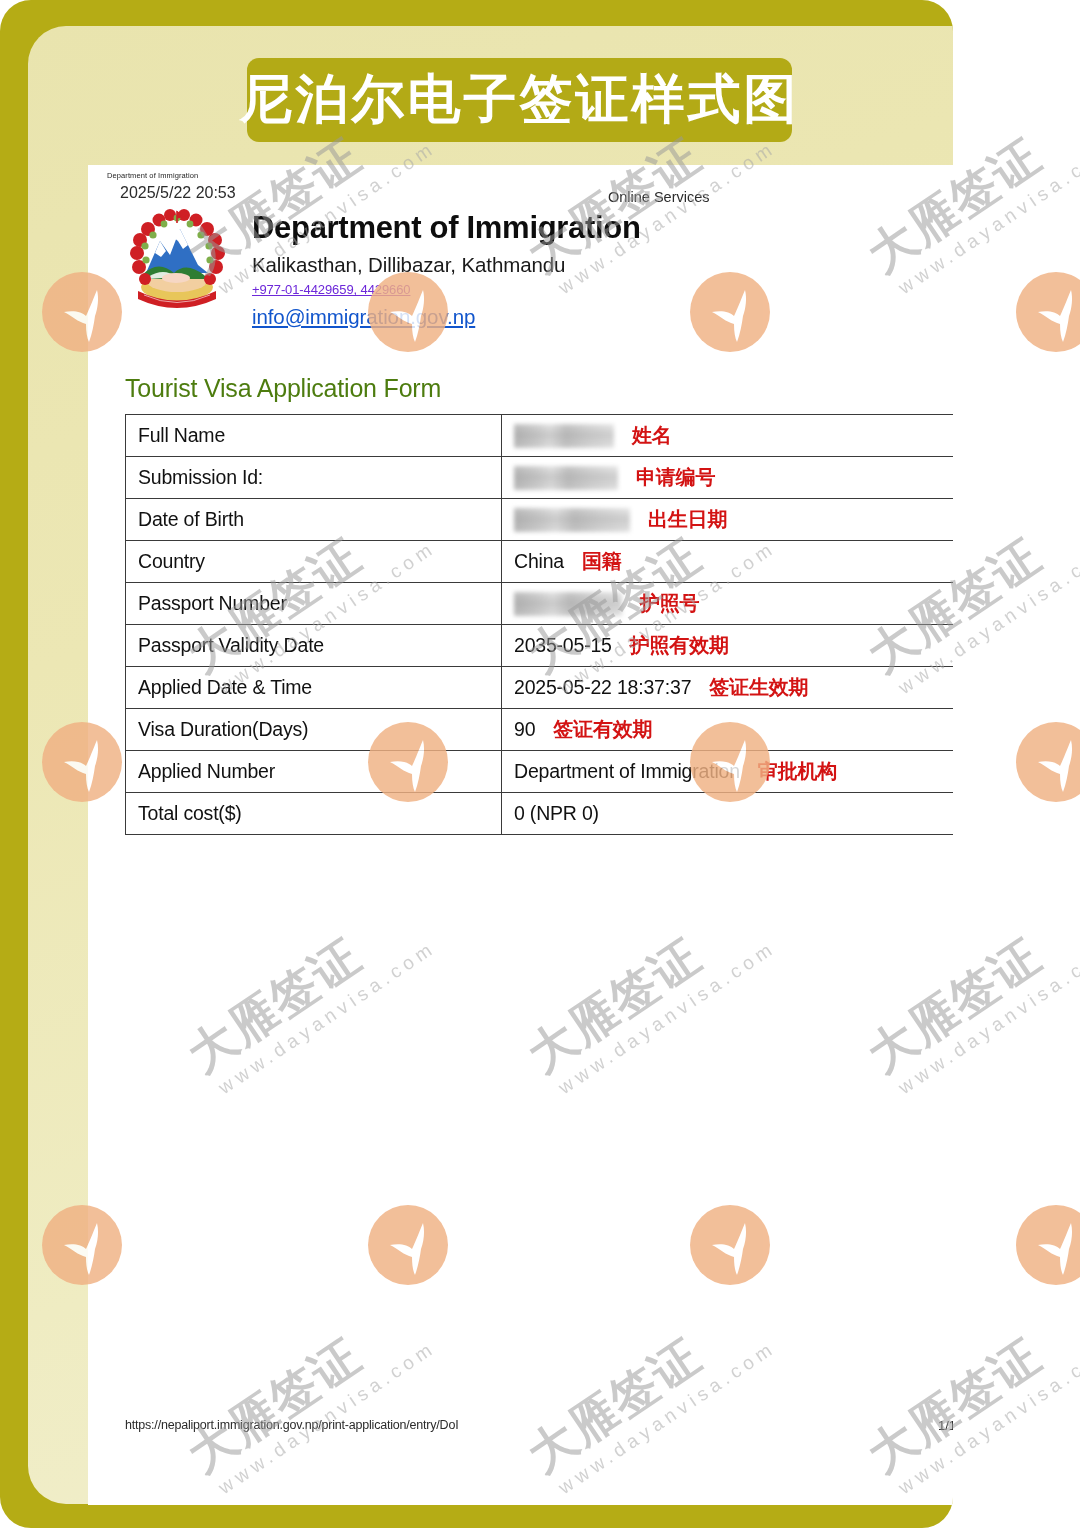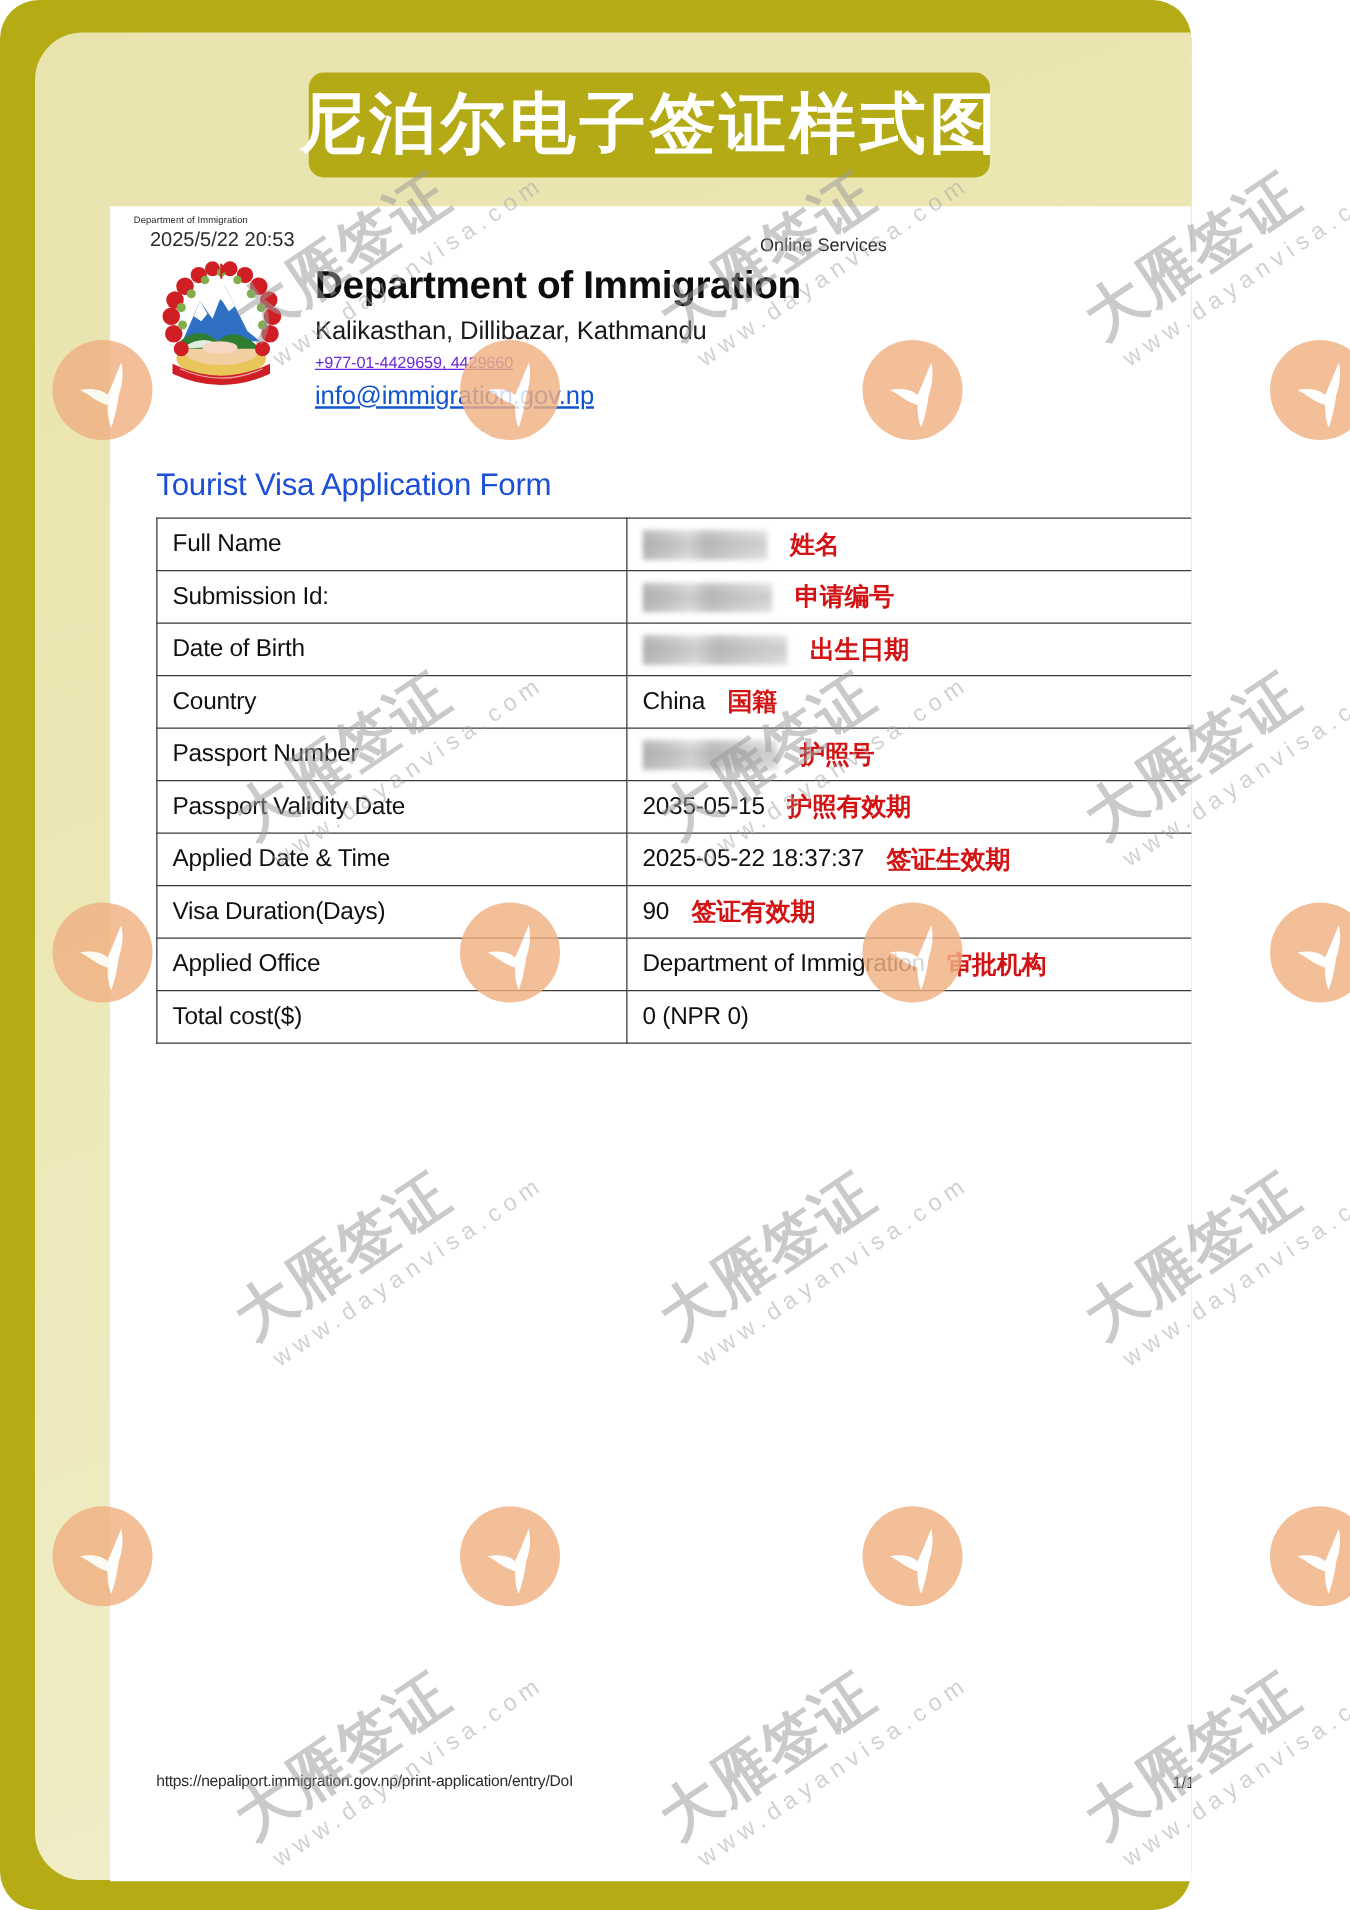--- a/index.html
+++ b/index.html
@@ -145,21 +145,21 @@
     letter-spacing: -0.1px;
     display: inline-block;
   }
 
   
   .form-title {
     position: absolute;
     left: 37px;
     top: 209px;
     font-size: 25px;
-    color: #1d4ed8;
+    color: #4d7c0f;
     letter-spacing: -0.2px;
   }
 
   
   .visa-table {
     position: absolute;
     left: 37px;
     top: 249px;
     width: 830px;
     border-collapse: collapse;
@@ -441,21 +441,21 @@
           <td class="col-label">Visa Duration(Days)</td>
           <td class="col-value">
             <div class="cell-flex">
               <span class="val-text">90</span>
               <span class="cn-note">签证有效期</span>
             </div>
           </td>
         </tr>
 
         <tr>
-          <td class="col-label">Applied Office</td>
+          <td class="col-label">Applied Number</td>
           <td class="col-value">
             <div class="cell-flex">
               <span class="val-text">Department of Immigration</span>
               <span class="cn-note">审批机构</span>
             </div>
           </td>
         </tr>
 
         <tr>
           <td class="col-label">Total cost($)</td>

